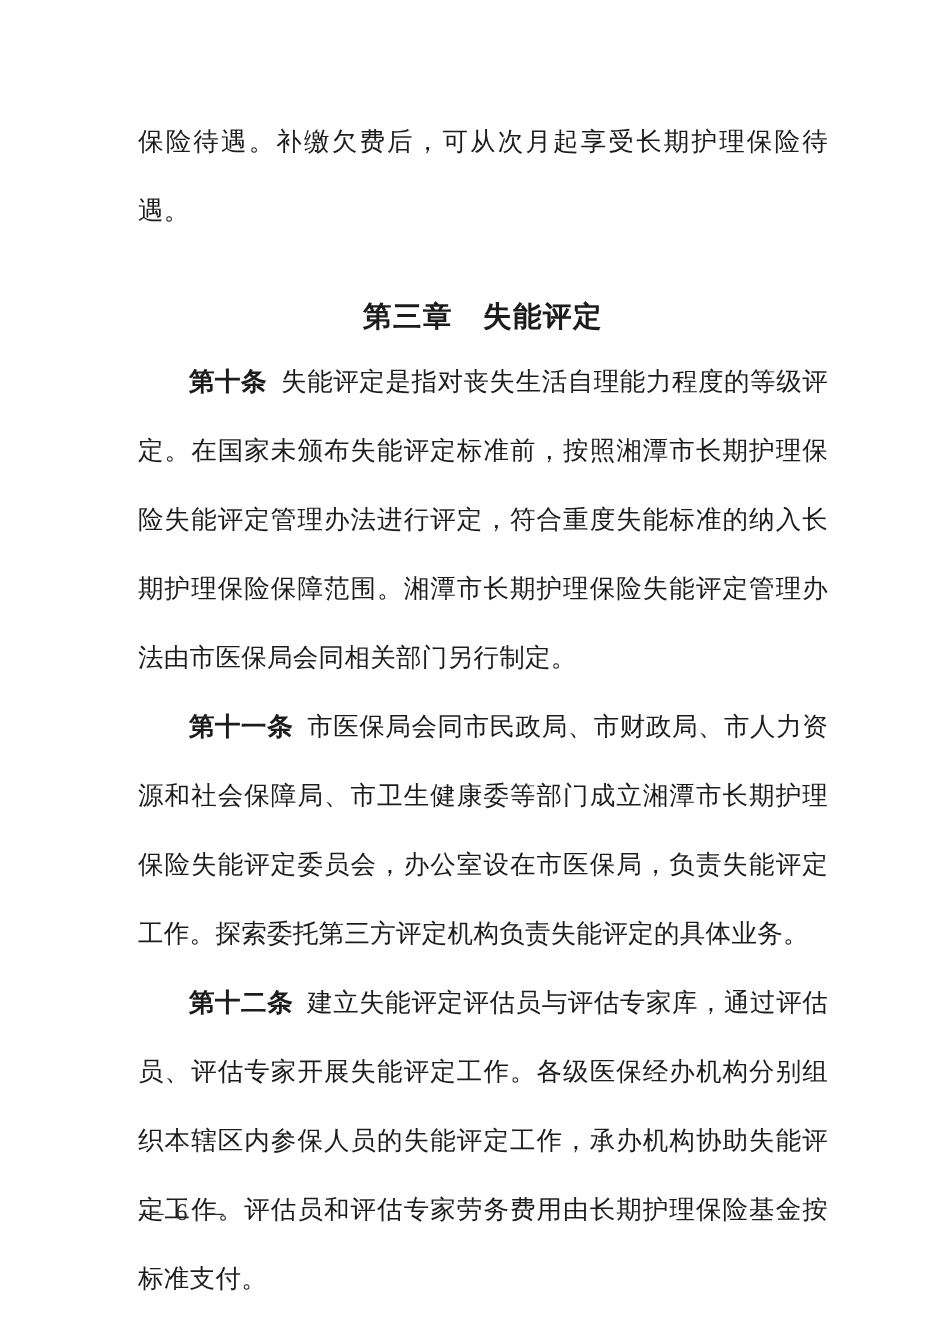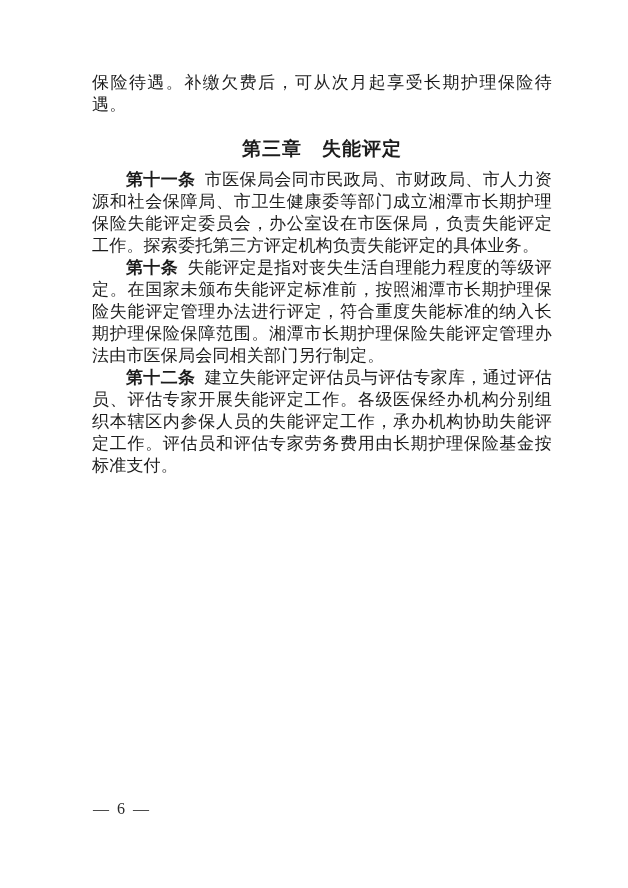--- a/index.html
+++ b/index.html
@@ -22,35 +22,35 @@
   }
   .content {
     position: absolute;
     left: 92px;
     top: 72px;
     width: 460px;
   }
   .para {
     margin: 0;
     font-size: 17px;
-    line-height: 22px;
+    line-height: 46px;
     text-align: justify;
     text-justify: inter-ideograph;
     letter-spacing: 0.2px;
   }
   .para.indent {
     text-indent: 2em;
   }
   .article-num {
     font-weight: 700;
     font-family: "Liberation Sans", sans-serif;
     margin-right: 0.55em;
   }
   .chapter-title {
-    margin: 16px 0 3px 0;
+    margin: 31px 0 3px 0;
     font-size: 19px;
     line-height: 33.5px;
     font-weight: 700;
     font-family: "Liberation Sans", sans-serif;
     text-align: center;
     letter-spacing: 1px;
   }
   .page-number {
     position: absolute;
     left: 93px;
@@ -67,25 +67,25 @@
 <div class="page">
 
   <div class="content">
 
     <p class="para">保险待遇。补缴欠费后，可从次月起享受长期护理保险待遇。</p>
 
 
     <h2 class="chapter-title">第三章　失能评定</h2>
 
     <p class="para indent">
-      <span class="article-num">第十一条</span><span>市医保局会同市民政局、市财政局、市人力资源和社会保障局、市卫生健康委等部门成立湘潭市长期护理保险失能评定委员会，办公室设在市医保局，负责失能评定工作。探索委托第三方评定机构负责失能评定的具体业务。</span>
+      <span class="article-num">第十条</span><span>失能评定是指对丧失生活自理能力程度的等级评定。在国家未颁布失能评定标准前，按照湘潭市长期护理保险失能评定管理办法进行评定，符合重度失能标准的纳入长期护理保险保障范围。湘潭市长期护理保险失能评定管理办法由市医保局会同相关部门另行制定。</span>
     </p>
 
     <p class="para indent">
-      <span class="article-num">第十条</span><span>失能评定是指对丧失生活自理能力程度的等级评定。在国家未颁布失能评定标准前，按照湘潭市长期护理保险失能评定管理办法进行评定，符合重度失能标准的纳入长期护理保险保障范围。湘潭市长期护理保险失能评定管理办法由市医保局会同相关部门另行制定。</span>
+      <span class="article-num">第十一条</span><span>市医保局会同市民政局、市财政局、市人力资源和社会保障局、市卫生健康委等部门成立湘潭市长期护理保险失能评定委员会，办公室设在市医保局，负责失能评定工作。探索委托第三方评定机构负责失能评定的具体业务。</span>
     </p>
 
     <p class="para indent">
       <span class="article-num">第十二条</span><span>建立失能评定评估员与评估专家库，通过评估员、评估专家开展失能评定工作。各级医保经办机构分别组织本辖区内参保人员的失能评定工作，承办机构协助失能评定工作。评估员和评估专家劳务费用由长期护理保险基金按标准支付。</span>
     </p>
 
   </div>
 
   <div class="page-number">— 6 —</div>
 

